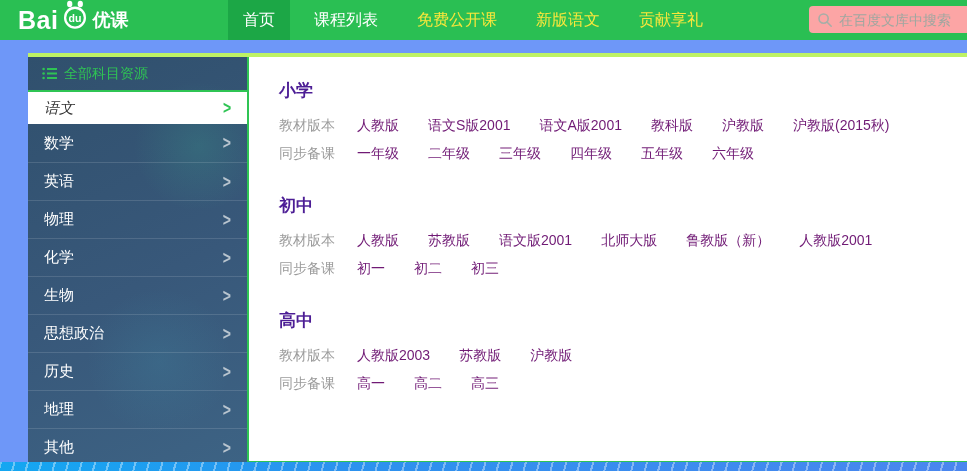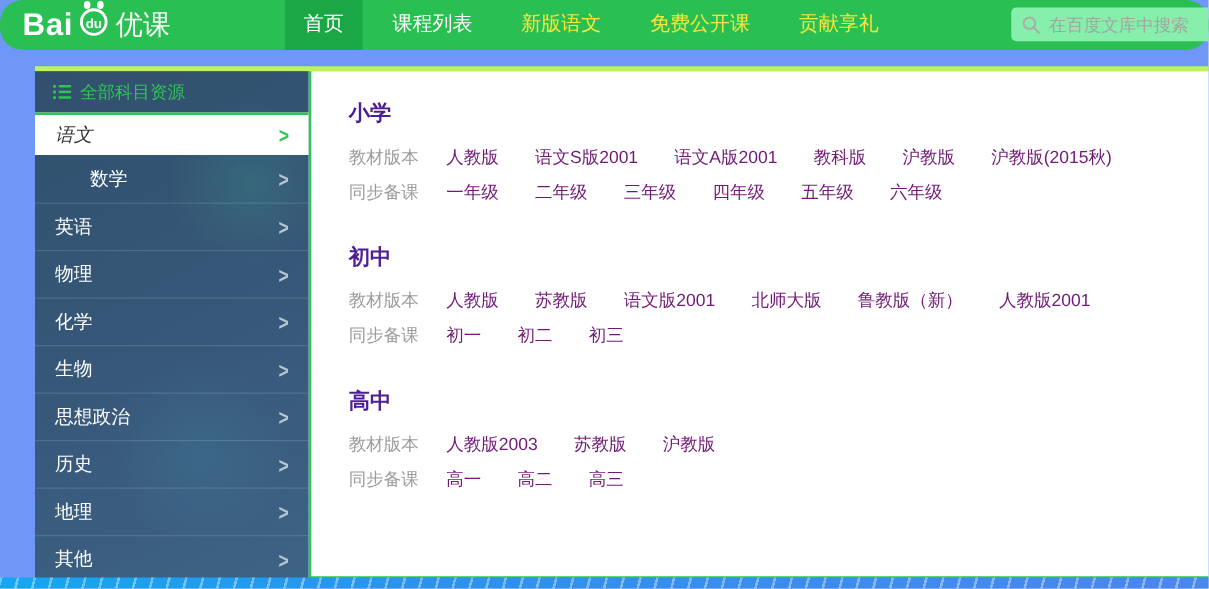--- a/index.html
+++ b/index.html
@@ -19,42 +19,41 @@
     position: absolute; left: 0; right: 0; bottom: 0; height: 9px;
     background:
       repeating-linear-gradient(105deg, rgba(255,255,255,.38) 0 2px, rgba(255,255,255,0) 2px 13px),
       linear-gradient(90deg, #14a7f1 0%, #2b92ee 35%, #4b86ef 100%);
   }
 
   
   .header {
     position: absolute; top: 0; left: 0; right: 0; height: 40px;
     background: #2abf53;
-    border-radius: 18px;
   }
   .logo {
     position: absolute; left: 18px; top: 0; height: 40px;
     display: flex; align-items: center; color: #fff;
   }
   .logo .bai { font-size: 25px; font-weight: bold; letter-spacing: 0.5px; }
   .logo .paw { margin: -6px 1px 0 1px; }
-  .logo .suffix { font-size: 22px; font-weight: normal; }
+  .logo .suffix { font-size: 18px; font-weight: bold; }
   .nav {
     position: absolute; left: 228px; top: 0; height: 40px;
     display: flex; list-style: none;
   }
   .nav-item {
     height: 40px; line-height: 40px; padding: 0 15px; margin-right: 9px;
     font-size: 16px; color: #ffffff; cursor: pointer; white-space: nowrap;
   }
   .nav-item.active { background: #1ca746; }
   .nav-item.yellow { color: #f9e73b; }
   .search-box {
     position: absolute; right: 0; top: 6px; width: 158px; height: 27px;
-    background: #86efac; border-radius: 4px 0 0 4px;
+    background: #fca5a5; border-radius: 4px 0 0 4px;
     display: flex; align-items: center; padding-left: 8px;
   }
   .search-box input {
     border: none; outline: none; background: transparent;
     font-size: 14px; color: #555; width: 118px; margin-left: 6px;
     font-family: "Liberation Sans", "DejaVu Sans", sans-serif;
   }
   .search-box input::placeholder { color: #9fa7a0; }
 
   
@@ -77,21 +76,21 @@
   .side-item {
     height: 38px; display: flex; align-items: center; justify-content: space-between;
     padding: 0 16px; color: #fff; font-size: 15px; cursor: pointer;
     border-top: 1px solid rgba(255,255,255,.13);
   }
   .side-item .chev { color: #b9c5cf; font-weight: bold; font-size: 14px; transform: scaleY(1.25); }
   .side-item.selected {
     height: 34px; background: #ffffff; color: #333;
     border-top: 2px solid #2fc454; border-bottom: none; font-style: italic;
   }
-  .side-item.selected + .side-item { border-top: none; margin-left: 28px; }
+  .side-item.selected + .side-item { border-top: none; }
   .side-item.selected .chev { color: #2fc454; }
 
   .content {
     flex: 1; background: #ffffff;
     border-left: 2px solid #2fc454; border-bottom: 2px solid #2fc454;
     padding: 10px 0 0 30px; overflow: hidden;
   }
   .section { margin-bottom: 26px; }
   .section-title { color: #4c1d95; font-size: 17px; font-weight: bold; margin: 12px 0 10px; }
   .row { display: flex; align-items: center; height: 28px; font-size: 14px; white-space: nowrap; }
@@ -113,22 +112,22 @@
           <circle cx="18" cy="20" r="11.2" fill="none" stroke="#ffffff" stroke-width="2.6"></circle>
           <text x="18" y="25" text-anchor="middle" font-size="12" font-weight="bold" fill="#ffffff" font-family="Liberation Sans, DejaVu Sans, sans-serif">du</text>
         </svg>
       </span>
       <span class="suffix">优课</span>
     </div>
 
     <ul class="nav">
         <li class="nav-item active">首页</li>
         <li class="nav-item">课程列表</li>
+        <li class="nav-item yellow">免费公开课</li>
         <li class="nav-item yellow">新版语文</li>
-        <li class="nav-item yellow">免费公开课</li>
         <li class="nav-item yellow">贡献享礼</li>
       </ul>
 
     <div class="search-box">
       <span style="display:flex;">
         <svg width="16" height="16" viewBox="0 0 16 16">
           <circle cx="6.6" cy="6.6" r="4.6" fill="none" stroke="#a6aea7" stroke-width="1.6"></circle>
           <line x1="10.2" y1="10.2" x2="14.2" y2="14.2" stroke="#a6aea7" stroke-width="1.6" stroke-linecap="round"></line>
         </svg>
       </span>

